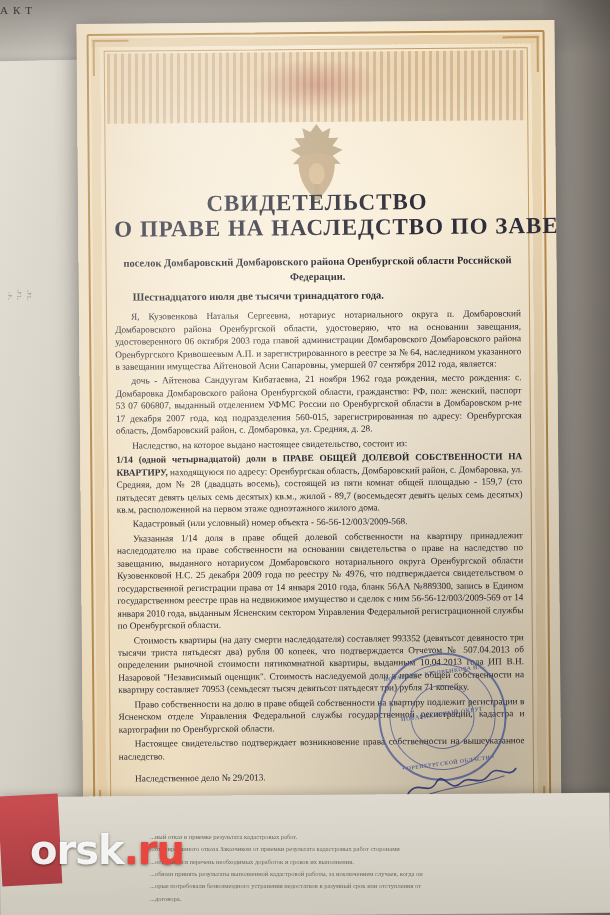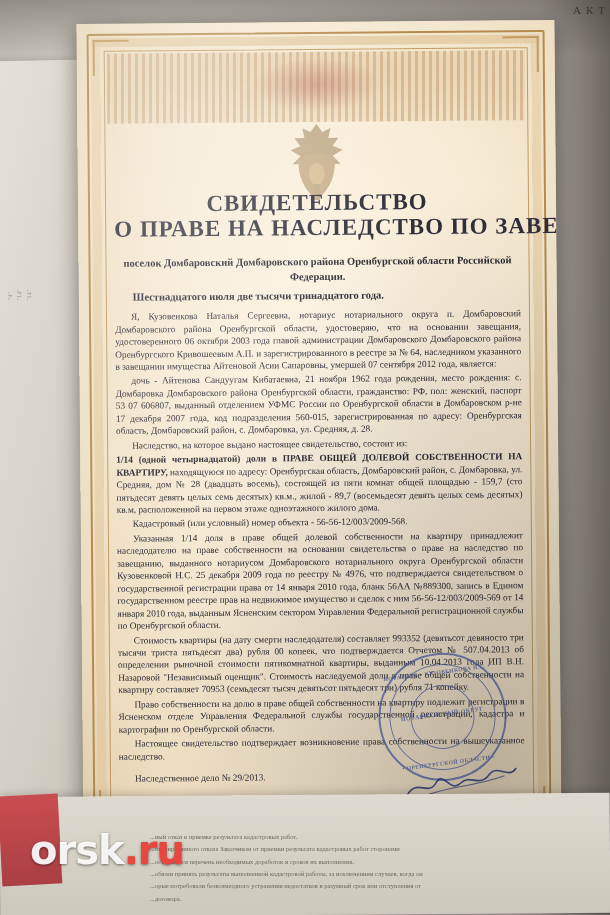--- a/index.html
+++ b/index.html
@@ -78,21 +78,21 @@
     position: absolute;
     left: 0; top: 0;
     width: 610px; height: 55px;
     background: linear-gradient(180deg, rgba(60,55,50,.35), rgba(60,55,50,0));
   }
 
   .photo-caption {
     position: absolute;
     top: 4px;
     left: 0; right: 0;
-    text-align: right;
+    text-align: left;
     font-size: 11px;
     letter-spacing: 5px;
     color: #3b3731;
     font-family: "Liberation Serif", serif;
   }
 
   
   .doc {
     position: absolute;
     left: 80px;

